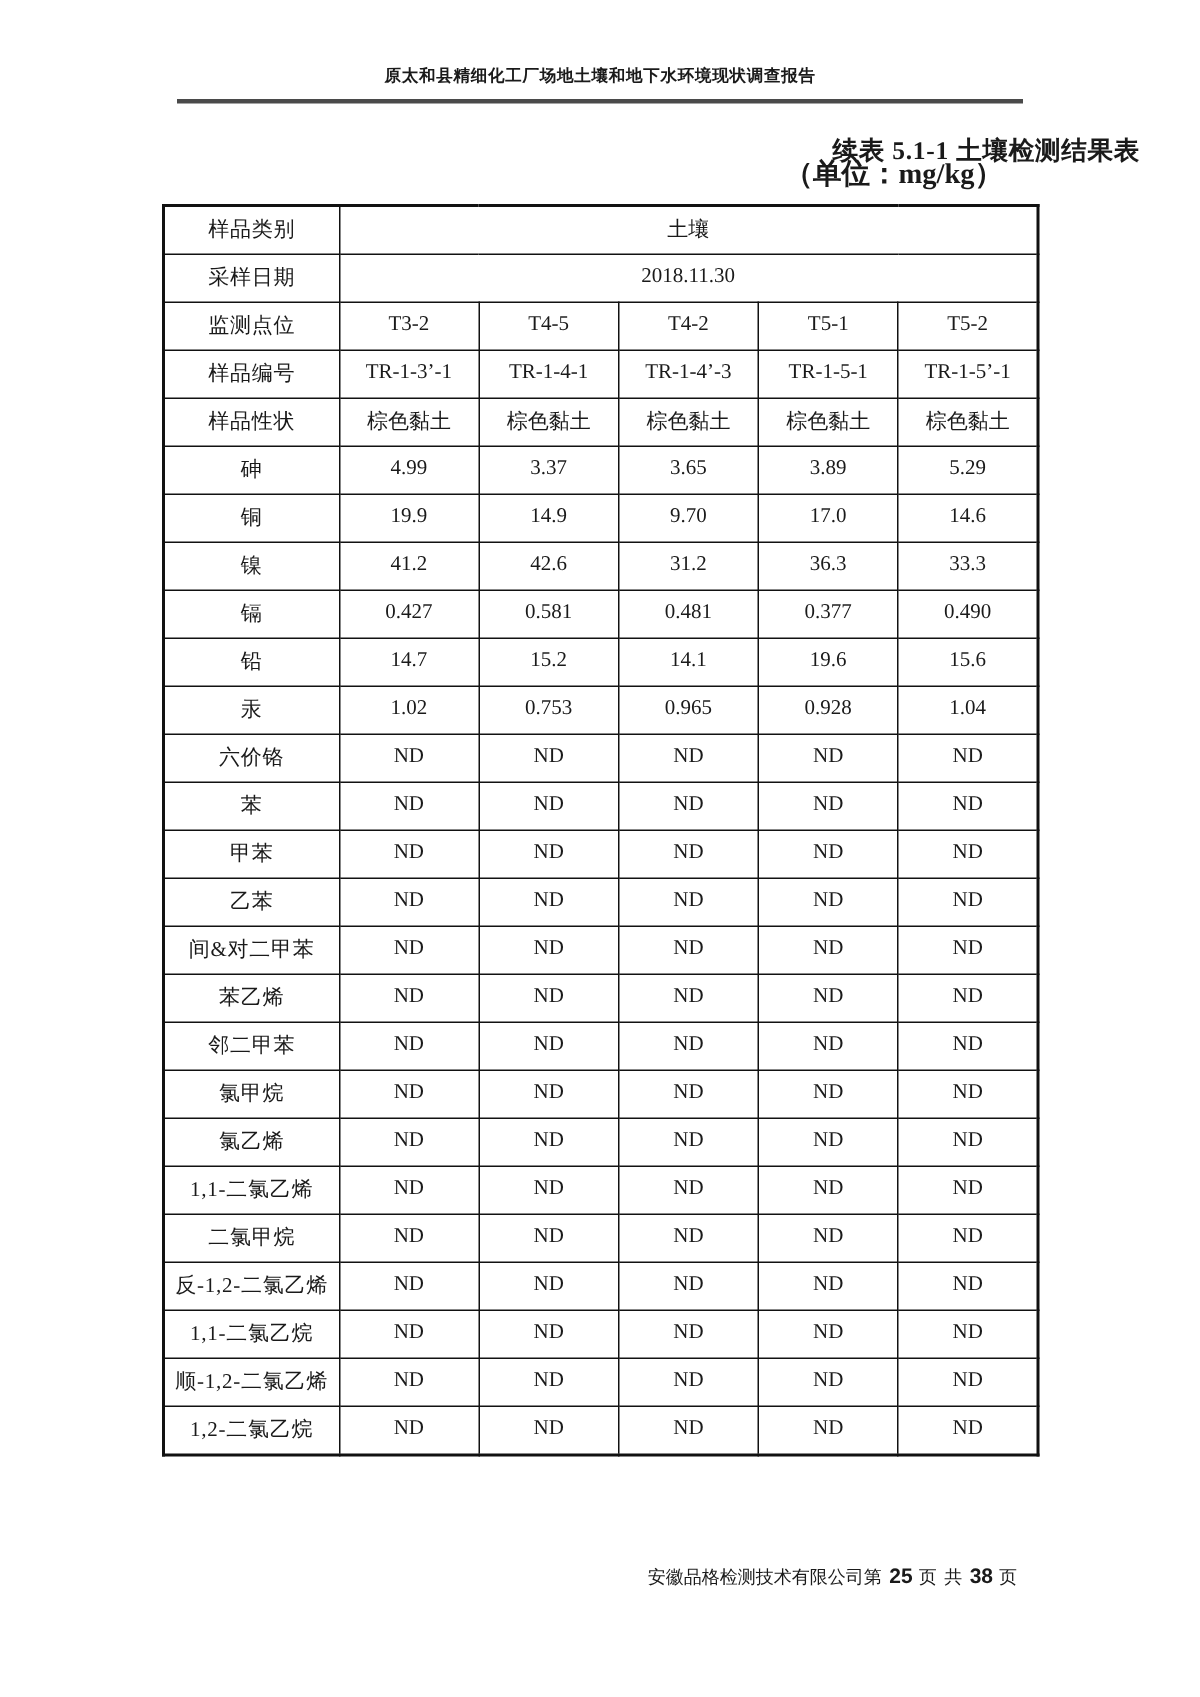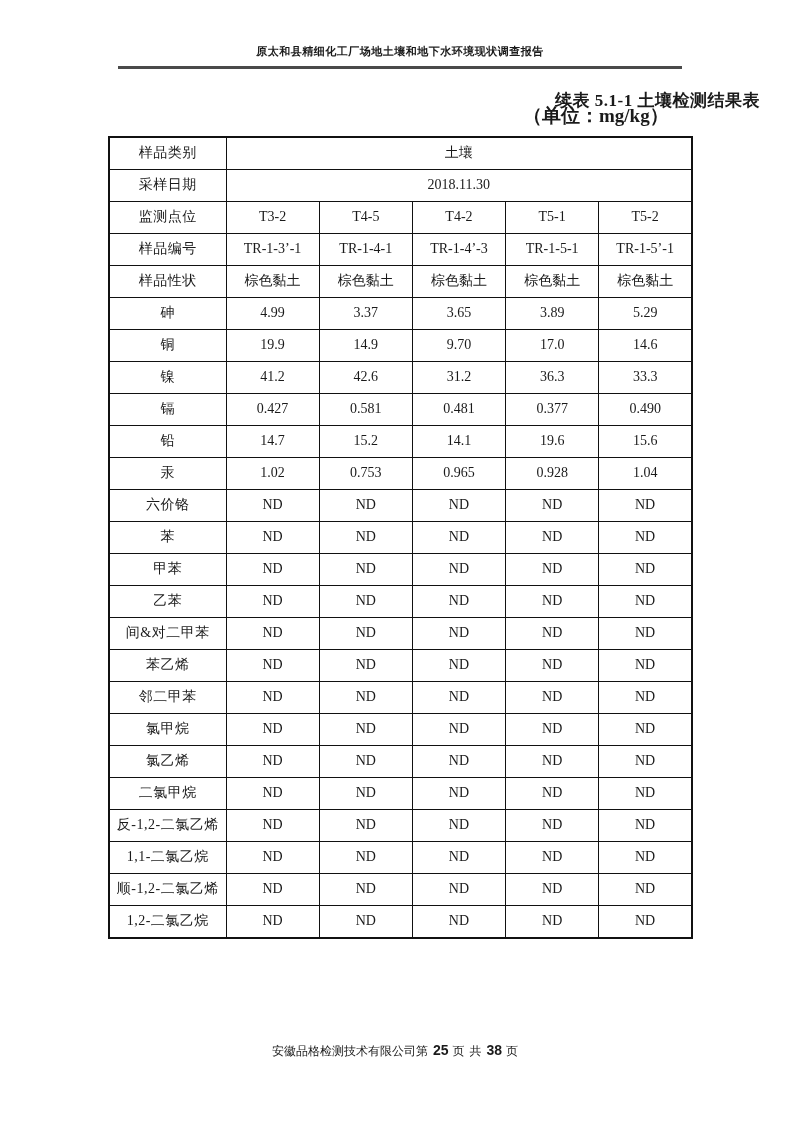--- a/index.html
+++ b/index.html
@@ -72,21 +72,21 @@
   }
   td.label-cell { letter-spacing: 0.5px; }
 
   
   .doc-footer {
     position: absolute;
     left: 112px;
     top: 1042px;
     width: 567px;
     display: flex;
-    justify-content: center;
+    justify-content: flex-end;
     align-items: baseline;
     font-size: 12px;
   }
   .footer-page-info { letter-spacing: 1px; }
   .footer-page-info .num {
     font-family: "Liberation Sans", "DejaVu Sans", sans-serif;
     font-weight: bold;
     font-size: 14px;
     letter-spacing: 0;
   }
@@ -254,20 +254,28 @@
       </tr>
       <tr>
         <td class="label-cell">氯乙烯</td>
         <td>ND</td>
         <td>ND</td>
         <td>ND</td>
         <td>ND</td>
         <td>ND</td>
       </tr>
       <tr>
+        <td class="label-cell">1,1-二氯乙烯</td>
+        <td>ND</td>
+        <td>ND</td>
+        <td>ND</td>
+        <td>ND</td>
+        <td>ND</td>
+      </tr>
+      <tr>
         <td class="label-cell">二氯甲烷</td>
         <td>ND</td>
         <td>ND</td>
         <td>ND</td>
         <td>ND</td>
         <td>ND</td>
       </tr>
       <tr>
         <td class="label-cell">反-1,2-二氯乙烯</td>
         <td>ND</td>

